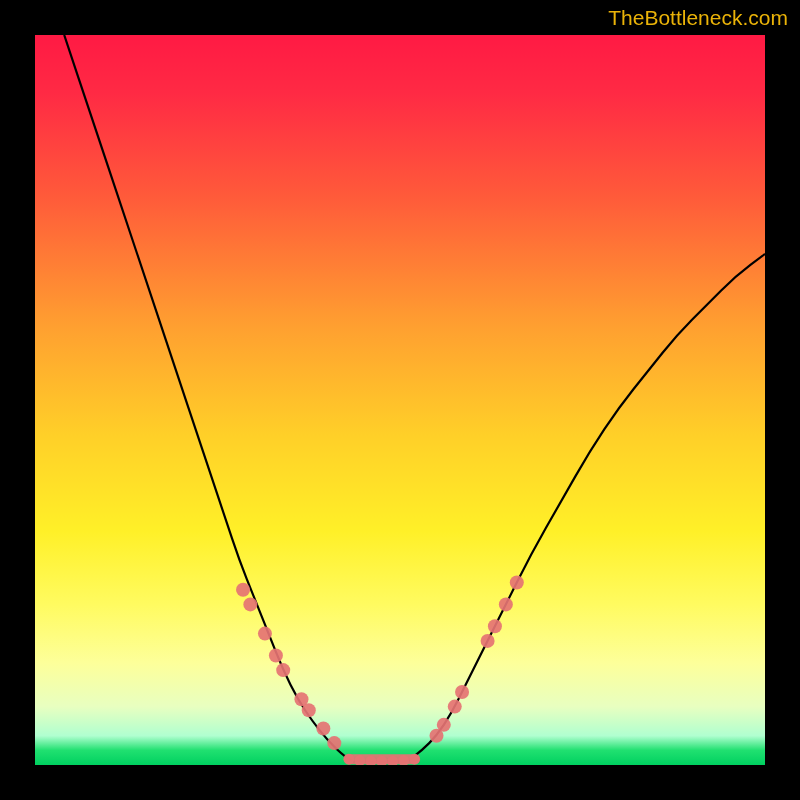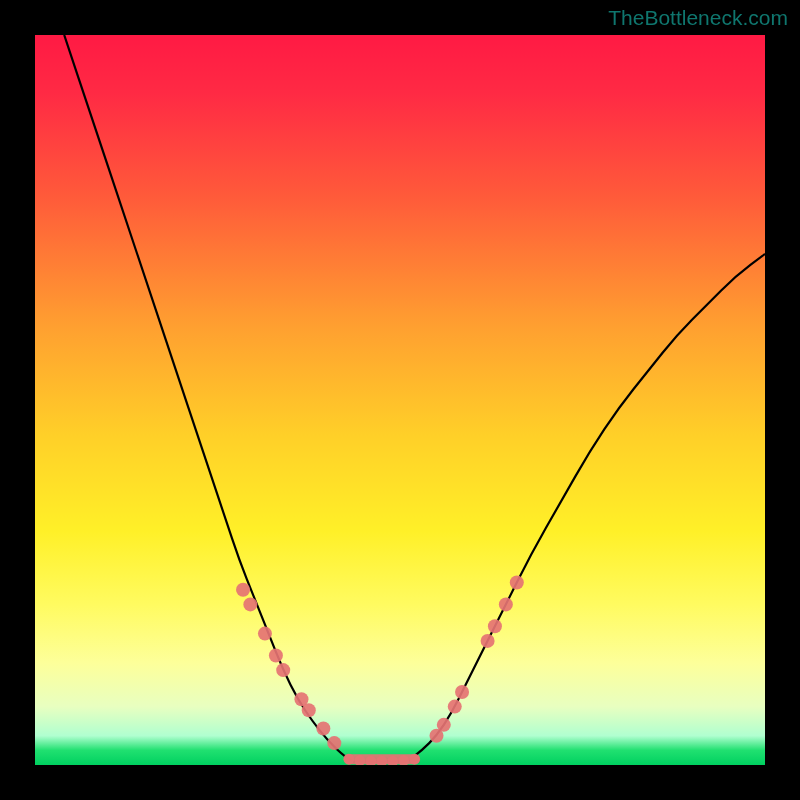--- a/index.html
+++ b/index.html
@@ -8,21 +8,21 @@
     height: 800px;
     background: #000;
     position: relative;
     font-family: Arial, sans-serif;
     overflow: hidden;
   }
   .watermark {
     position: absolute;
     top: 6px;
     right: 12px;
-    color: #0f766e;
+    color: #eab308;
     font-size: 21px;
     font-weight: 500;
     z-index: 10;
   }
   .plot-area {
     position: absolute;
     left: 35px;
     top: 35px;
     width: 730px;
     height: 730px;

